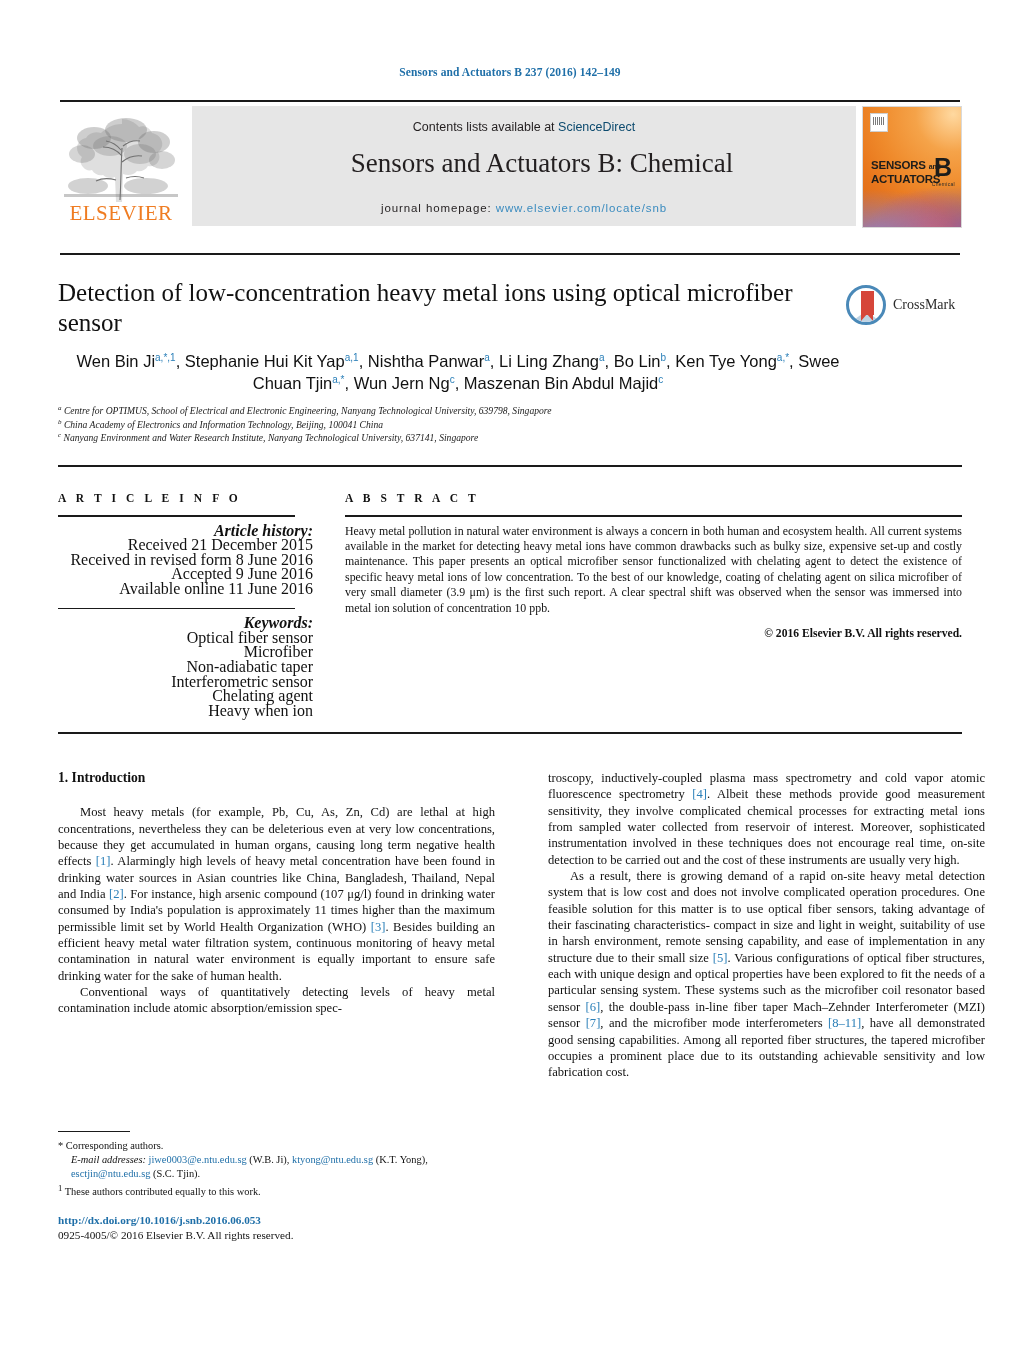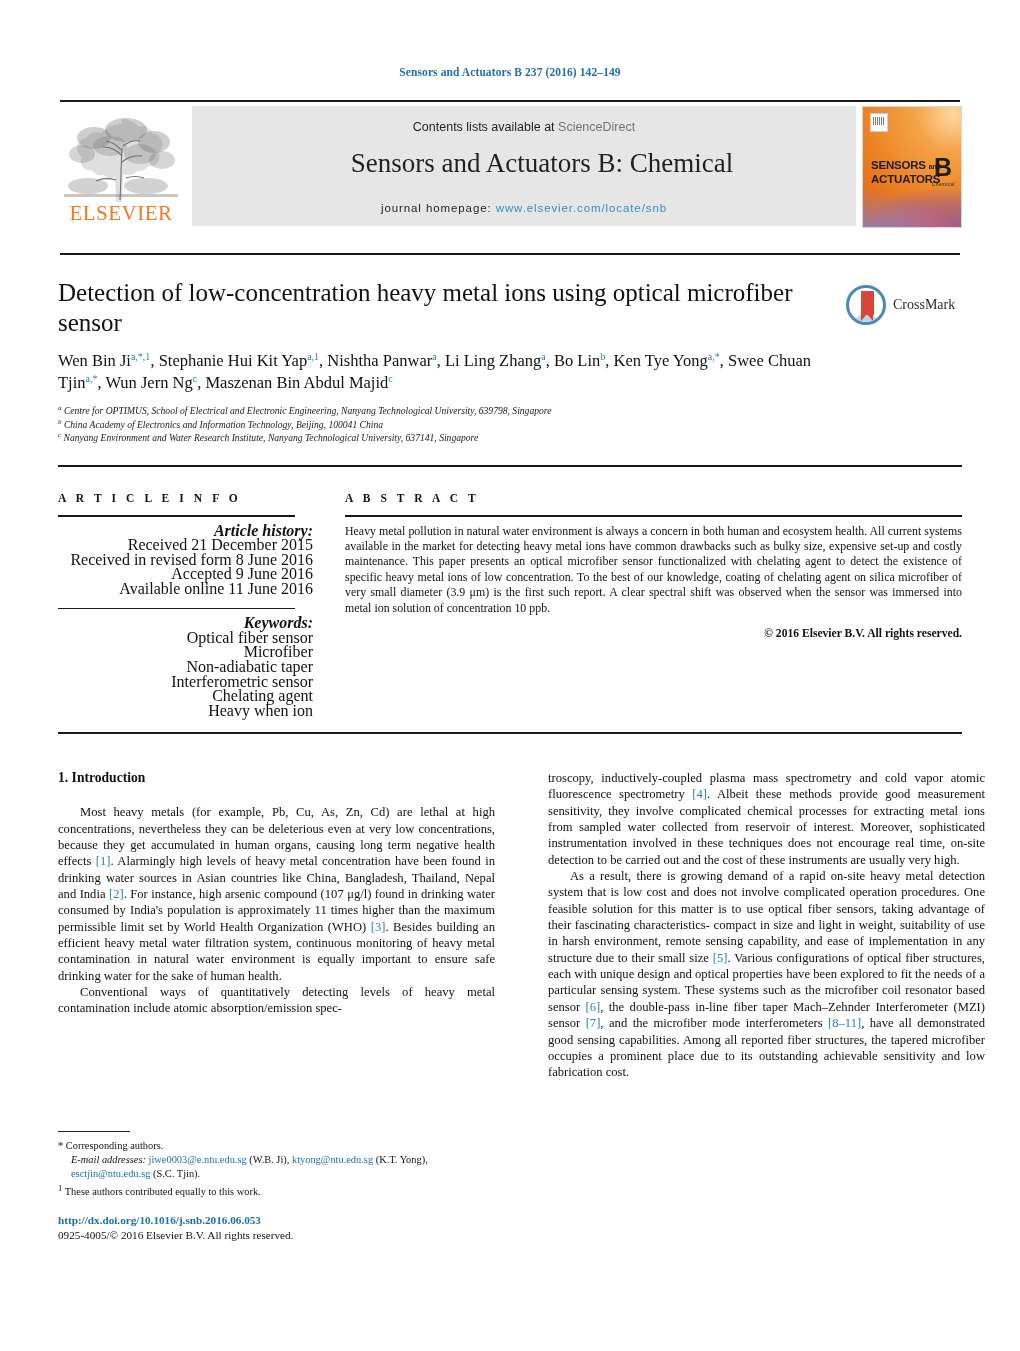--- a/index.html
+++ b/index.html
@@ -84,21 +84,21 @@
     position: absolute;
     top: 14px;
     left: 0;
     width: 664px;
     text-align: center;
     font-family: "Liberation Sans", sans-serif;
     font-size: 12.5px;
     color: #231f20;
   }
   .contents-line .sd {
-    color: #737373;
+    color: #0c4a6e;
   }
   .journal-title {
     position: absolute;
     top: 42px;
     left: 0;
     width: 700px;
     text-align: center;
     font-family: "Liberation Serif", serif;
     font-size: 27px;
     color: #231f20;
@@ -256,24 +256,25 @@
     top: 14px;
     font-family: "Liberation Serif", serif;
     font-size: 14px;
     color: #2b2b2b;
   }
   .authors {
     position: absolute;
     top: 350px;
     left: 58px;
     width: 800px;
-    font-family: Liberation Serif, serif;
+    font-family: Liberation Sans, sans-serif;
     font-size: 16.5px;
     line-height: 22px;
     color: #111111;
+    text-align: center;
   }
   .authors sup {
     font-size: 10px;
     color: #2a7fb8;
     vertical-align: super;
     line-height: 0;
   }
   .affiliations {
     position: absolute;
     top: 404px;

